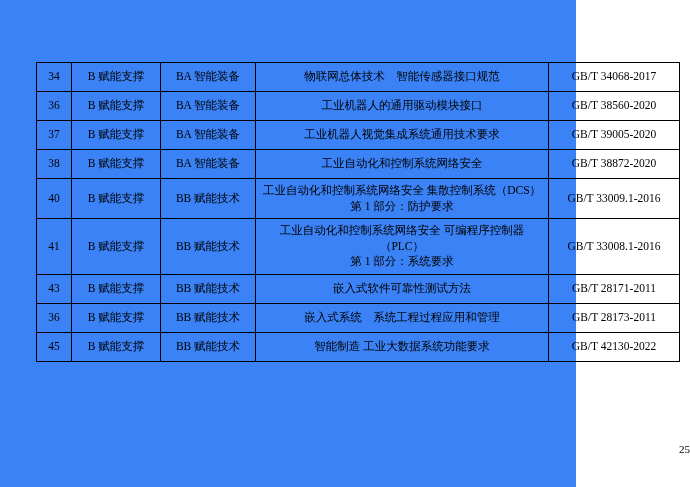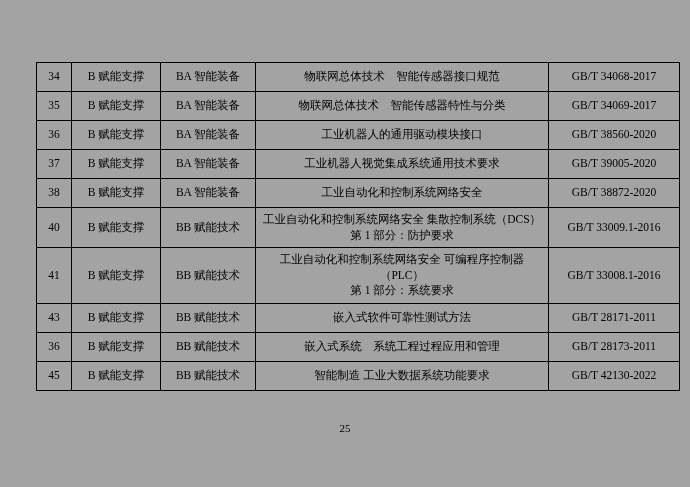--- a/index.html
+++ b/index.html
@@ -12,23 +12,23 @@
     height: 487px;
     font-family: "Liberation Serif", serif;
     color: #000000;
     position: relative;
     overflow: hidden;
   }
   .page {
     position: absolute;
     left: 0;
     top: 0;
-    width: 690px;
+    width: 576px;
     height: 487px;
-    background: #a3a3a3;
+    background: #3b82f6;
   }
   .table-wrap {
     position: absolute;
     left: 36px;
     top: 62px;
     width: 618px;
   }
   table.std-table {
     border-collapse: collapse;
     width: 618px;
@@ -48,23 +48,23 @@
   td.c-cat { width: 84px; }
   td.c-sub { width: 90px; }
   td.c-name { width: 288px; }
   td.c-code { width: 126px; }
   .cell-lines span {
     display: block;
   }
   .page-number {
     position: absolute;
     left: 0;
-    top: 422px;
+    top: 443px;
     width: 690px;
-    text-align: center;
+    text-align: right;
     font-family: "Liberation Serif", serif;
     font-size: 11px;
     color: #000000;
   }
 </style>
 </head>
 <body>
 
 <div class="page">
 
@@ -72,29 +72,20 @@
     <table class="std-table">
       <tbody>
           <tr>
             <td class="c-num">34</td>
             <td class="c-cat">B 赋能支撑</td>
             <td class="c-sub">BA 智能装备</td>
             <td class="c-name cell-lines">
               <span>物联网总体技术　智能传感器接口规范</span>
             </td>
             <td class="c-code">GB/T 34068-2017</td>
-          </tr>
-          <tr>
-            <td class="c-num">35</td>
-            <td class="c-cat">B 赋能支撑</td>
-            <td class="c-sub">BA 智能装备</td>
-            <td class="c-name cell-lines">
-              <span>物联网总体技术　智能传感器特性与分类</span>
-            </td>
-            <td class="c-code">GB/T 34069-2017</td>
           </tr>
           <tr>
             <td class="c-num">36</td>
             <td class="c-cat">B 赋能支撑</td>
             <td class="c-sub">BA 智能装备</td>
             <td class="c-name cell-lines">
               <span>工业机器人的通用驱动模块接口</span>
             </td>
             <td class="c-code">GB/T 38560-2020</td>
           </tr>

